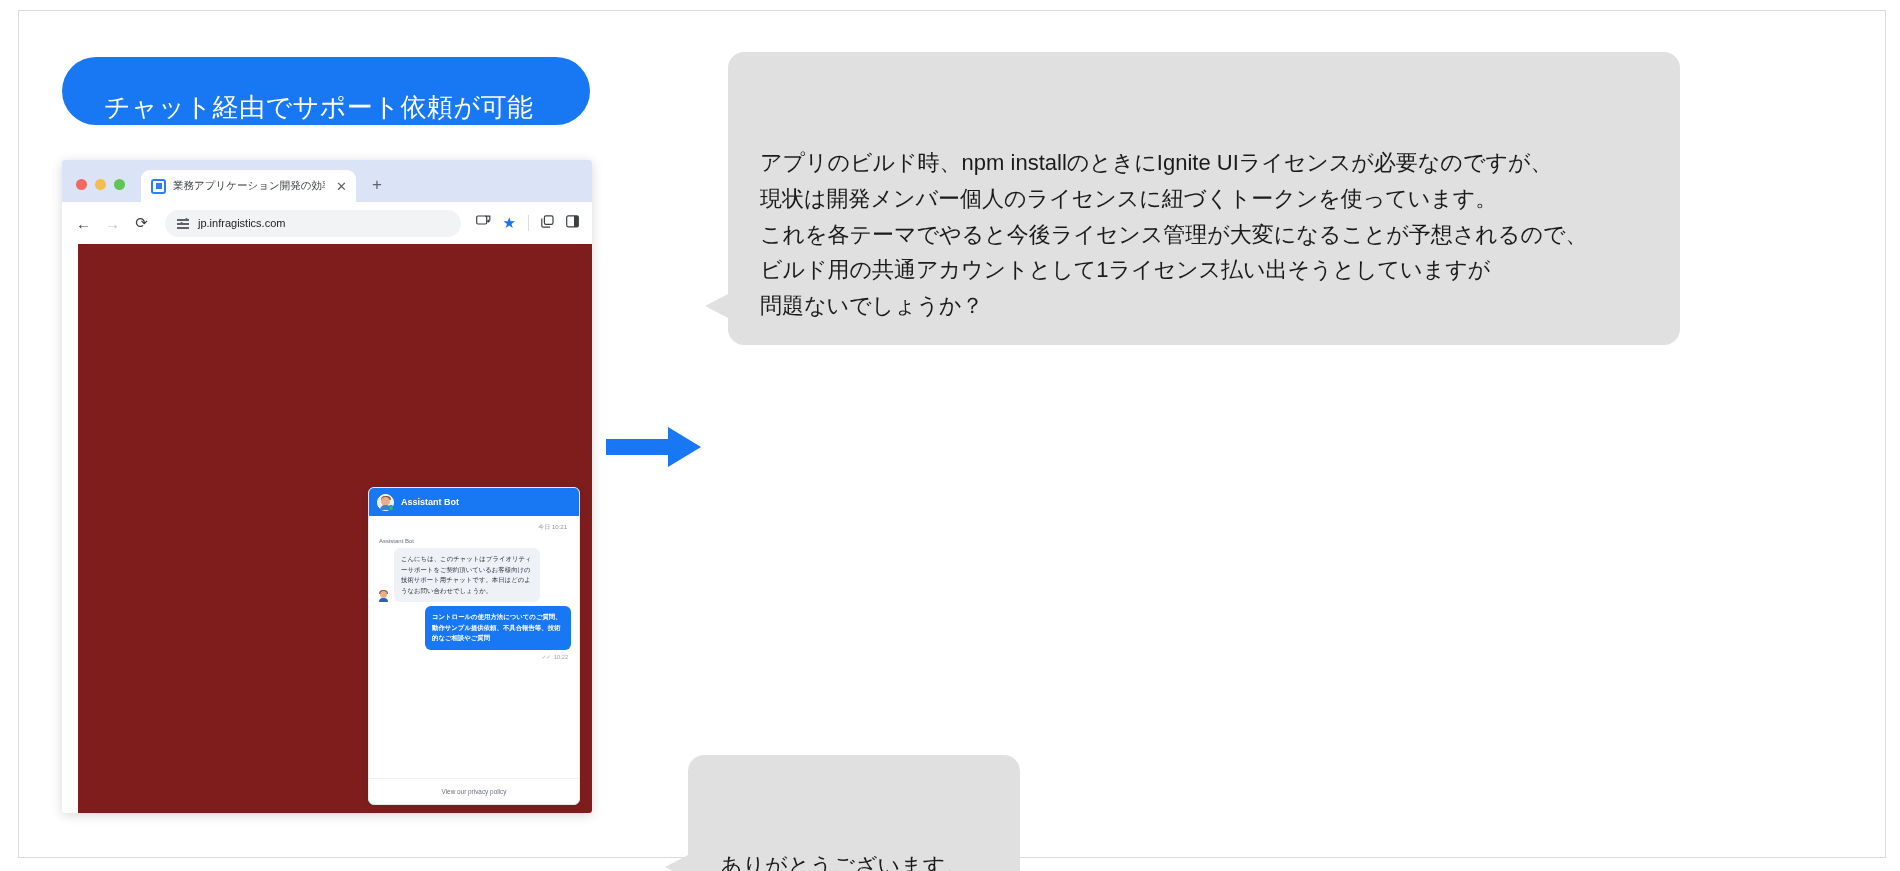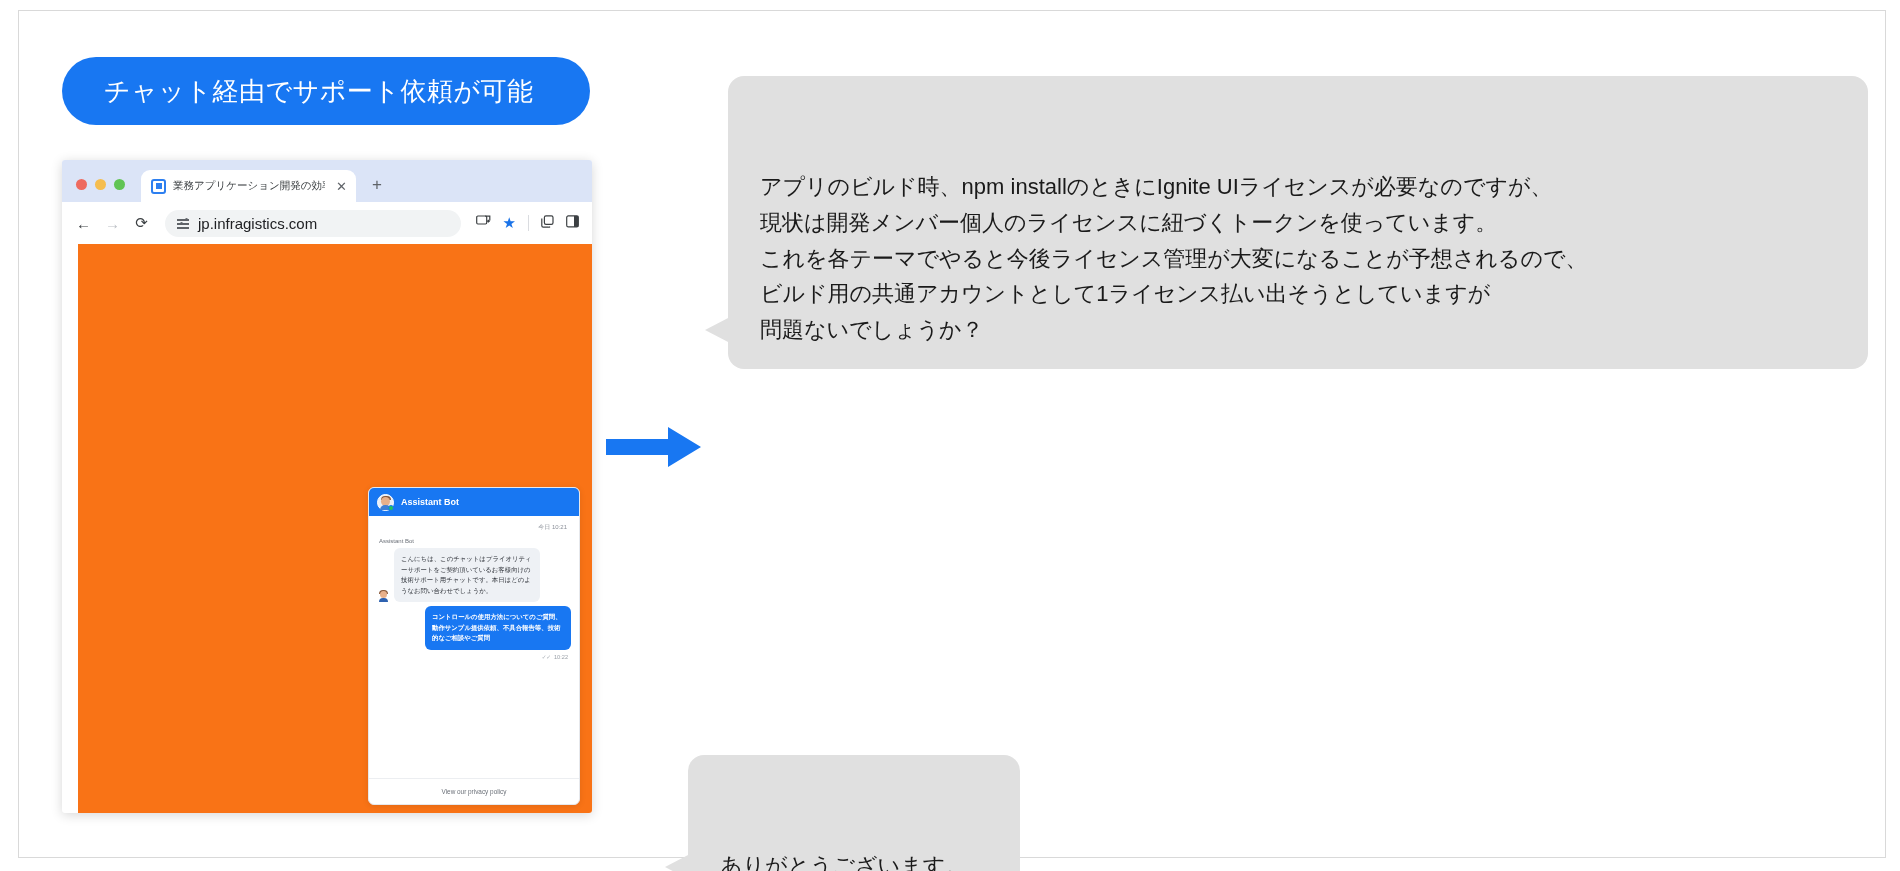--- a/index.html
+++ b/index.html
@@ -23,21 +23,21 @@
     background: #ffffff;
   }
 
   
   .title-pill {
     position: absolute;
     left: 62px; top: 57px;
     width: 528px; height: 68px;
     background: #1877f2;
     border-radius: 34px;
-    display: flex; align-items: center;
+    display: flex; align-items: flex-end;
     padding-left: 42px;
   }
   .title-pill .label {
     color: #ffffff;
     font-size: 26px;
     letter-spacing: 0.5px;
     white-space: nowrap;
   }
 
   
@@ -114,26 +114,26 @@
   }
   .omni-slider i:nth-child(1) { top: 2px; width: 12px; }
   .omni-slider i:nth-child(2) { top: 6px; width: 12px; }
   .omni-slider i:nth-child(3) { top: 10px; width: 12px; }
   .omni-slider b {
     position: absolute; width: 3px; height: 3px; border-radius: 50%;
     background: #5f6368;
   }
   .omni-slider b:nth-of-type(1) { top: 0.6px; left: 8px; }
   .omni-slider b:nth-of-type(2) { top: 4.6px; left: 3px; }
-  .omni-url { font-size: 15px; color: #202124; }
+  .omni-url { font-size: 11px; color: #202124; }
   .tool-ico { font-size: 14px; color: #3c4043; }
   .tool-ico.star { color: #1a73e8; font-size: 15px; }
   .tool-sep { width: 1px; height: 16px; background: #dadce0; }
   .bw-page {
-    height: 569px; background: #f97316; position: relative; margin-left: 16px;
+    height: 569px; background: #7f1d1d; position: relative; margin-left: 16px;
   }
 
   
   .chat-widget {
     position: absolute;
     right: 12px; bottom: 8px;
     width: 212px; height: 318px;
     background: #ffffff;
     border: 1px solid #e6e8ec;
     border-radius: 6px;
@@ -245,21 +245,21 @@
   }
   .bubble.left .tail {
     left: -23px; bottom: 26px;
     border-right: 25px solid #e0e0e0;
   }
   .bubble.right .tail {
     right: -23px; bottom: 26px;
     border-left: 25px solid #e0e0e0;
   }
 
-  #b1 { left: 728px; top: 52px;  width: 1140px; margin-top: 24px; }
+  #b1 { left: 728px; top: 52px;  width: 952px; }
   #b2 { left: 960px; top: 350px; width: 880px;  }
   #b3 { left: 960px; top: 545px; width: 880px;  }
   #b4 { left: 688px; top: 755px; width: 332px;  }
 </style>
 </head>
 <body>
 
 <div id="slide">
   <div class="slide-frame"></div>
 

